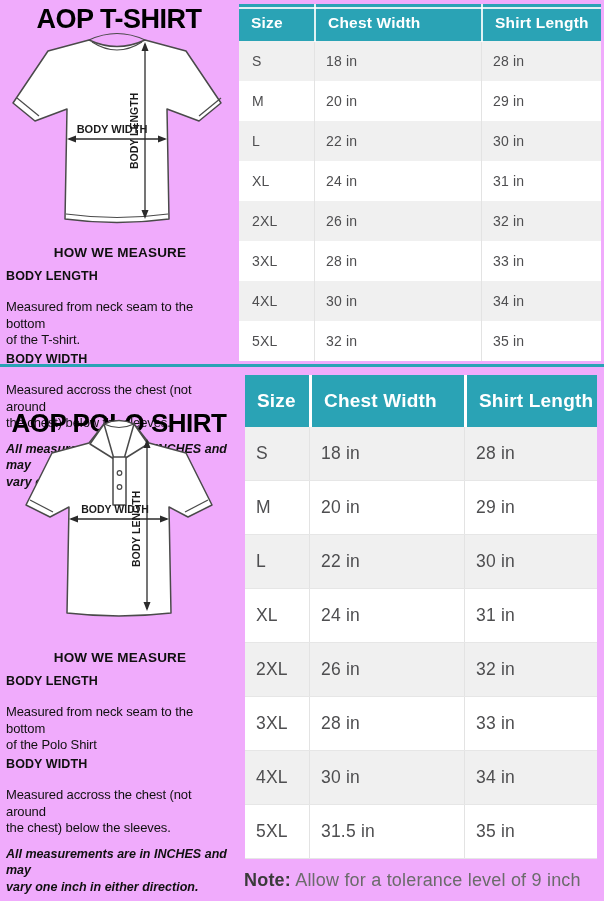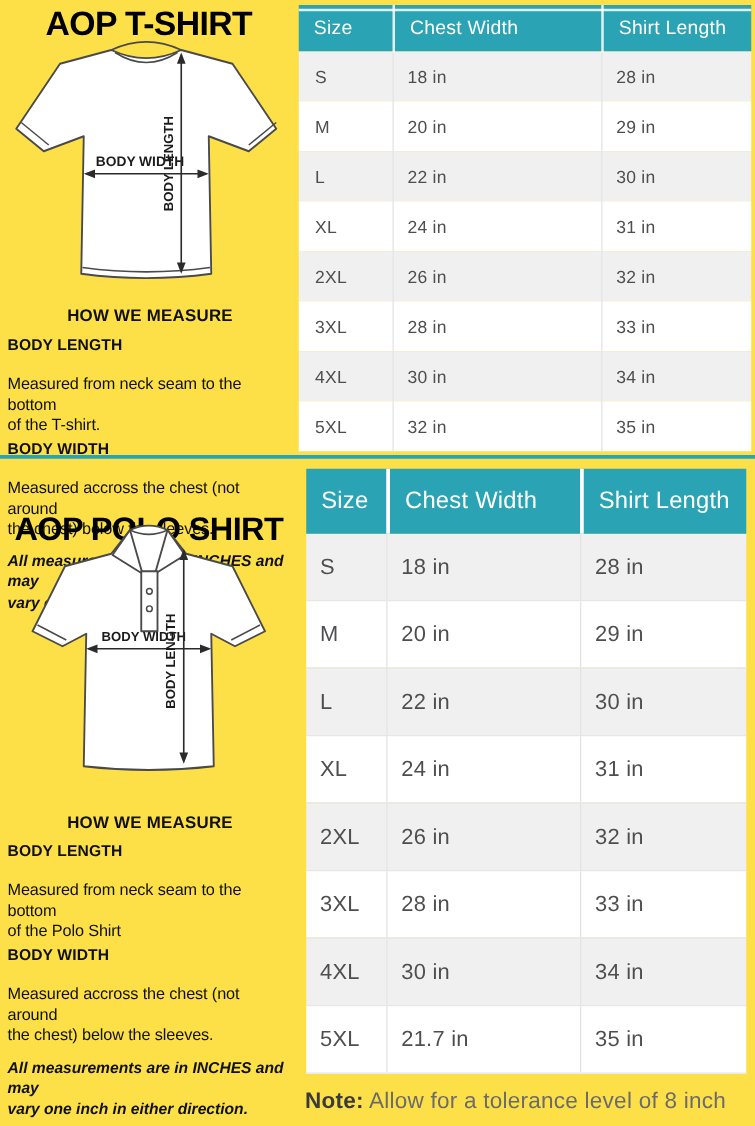--- a/index.html
+++ b/index.html
@@ -3,21 +3,21 @@
 <meta charset="utf-8">
 <style>
   :root{
     --teal:#2aa3b5;
     --row-alt:#f0f0f0;
     --cell-line:#e3e3e3;
     --data-text:#4e4e50;
   }
   html,body{margin:0;padding:0;background:#fff;}
   #canvas{
-    position:relative;width:604px;height:901px;background:#fde047;overflow:hidden;
+    position:relative;width:604px;height:901px;background:#f0abfc;overflow:hidden;
     font-family:"Liberation Sans", sans-serif;
   }
   
   .sec-title{
     position:absolute;left:0;width:238px;text-align:center;
     font-weight:900;font-size:27px;letter-spacing:-0.5px;color:#000;margin:0;
   }
   #tshirt-title{top:4px;}
   #polo-title{top:408px;font-size:26px;}
   .diagram{position:absolute;}
@@ -27,21 +27,21 @@
   #tshirt-measure{top:229px;}
   #polo-measure{top:634px;}
   .measure .hwm{text-align:center;font-weight:bold;font-size:13.5px;margin:16px 0 9px;letter-spacing:.2px;}
   .measure .lbl{font-weight:bold;font-size:12.5px;margin:0;letter-spacing:.1px;}
   .measure .txt{font-size:13px;line-height:1.28;margin:16px 0 3px;white-space:pre-line;letter-spacing:-0.1px;}
   .measure .disc{font-weight:bold;font-style:italic;font-size:12.5px;line-height:1.32;margin:9px 0 0;white-space:pre-line;}
   
   .tbl{position:absolute;}
   #table-tshirt{left:239px;top:4px;width:362px;}
   #table-polo{left:245px;top:375px;width:352px;}
-  .thead{display:grid;background:var(--teal);position:relative;color:#fff;font-weight:normal;}
+  .thead{display:grid;background:var(--teal);position:relative;color:#fff;font-weight:bold;}
   #table-tshirt .thead{grid-template-columns:75px 167px 1fr;height:37px;line-height:38px;font-size:15.5px;}
   #table-tshirt .thead::after{content:"";position:absolute;top:3px;left:0;right:0;height:2px;background:rgba(255,255,255,.85);}
   #table-polo .thead{grid-template-columns:64px 155px 1fr;height:52px;line-height:52px;font-size:19px;}
   .th{padding-left:12px;letter-spacing:.2px;}
   #table-tshirt .th + .th{border-left:2px solid rgba(255,255,255,.85);}
   #table-polo .th + .th{border-left:3px solid #fff;}
   .tr{display:grid;background:#fff;}
   #table-tshirt .tr{grid-template-columns:75px 167px 1fr;height:40px;line-height:40px;font-size:14px;}
   #table-polo .tr{grid-template-columns:64px 155px 1fr;height:53px;line-height:53px;font-size:17.5px;}
   .tr.alt{background:var(--row-alt);}
@@ -231,20 +231,20 @@
       <div class="td">28 in</div>
       <div class="td">33 in</div>
     </div>
     <div class="tr alt">
       <div class="td">4XL</div>
       <div class="td">30 in</div>
       <div class="td">34 in</div>
     </div>
     <div class="tr">
       <div class="td">5XL</div>
-      <div class="td">21.7 in</div>
+      <div class="td">31.5 in</div>
       <div class="td">35 in</div>
     </div>
   </div>
 
-  <div class="note"><span class="note-label">Note:</span><span> Allow for a tolerance level of 8 inch</span></div>
+  <div class="note"><span class="note-label">Note:</span><span> Allow for a tolerance level of 9 inch</span></div>
 
 </div>
 
 </body></html>

